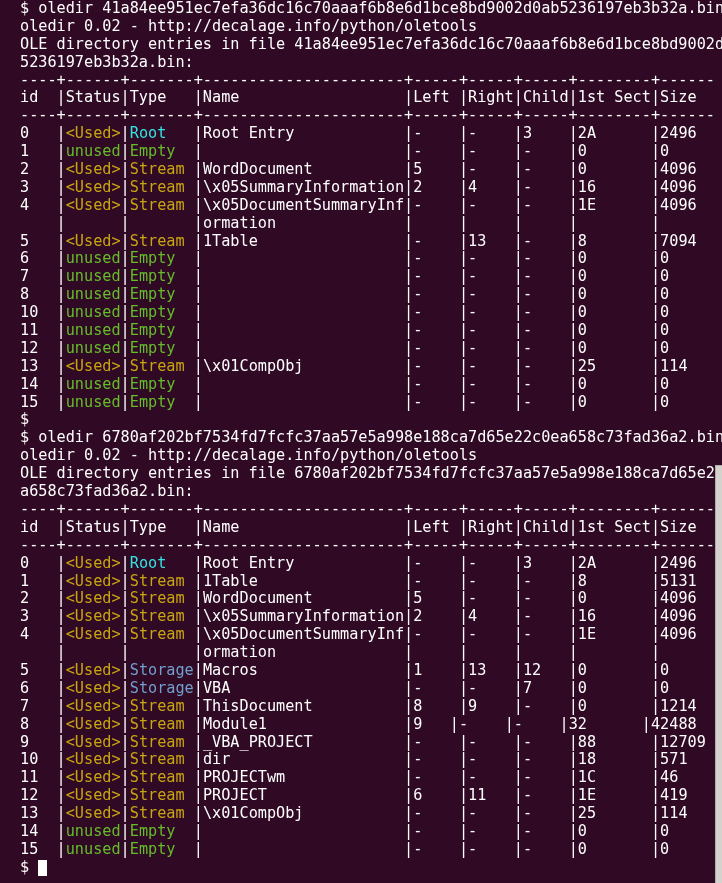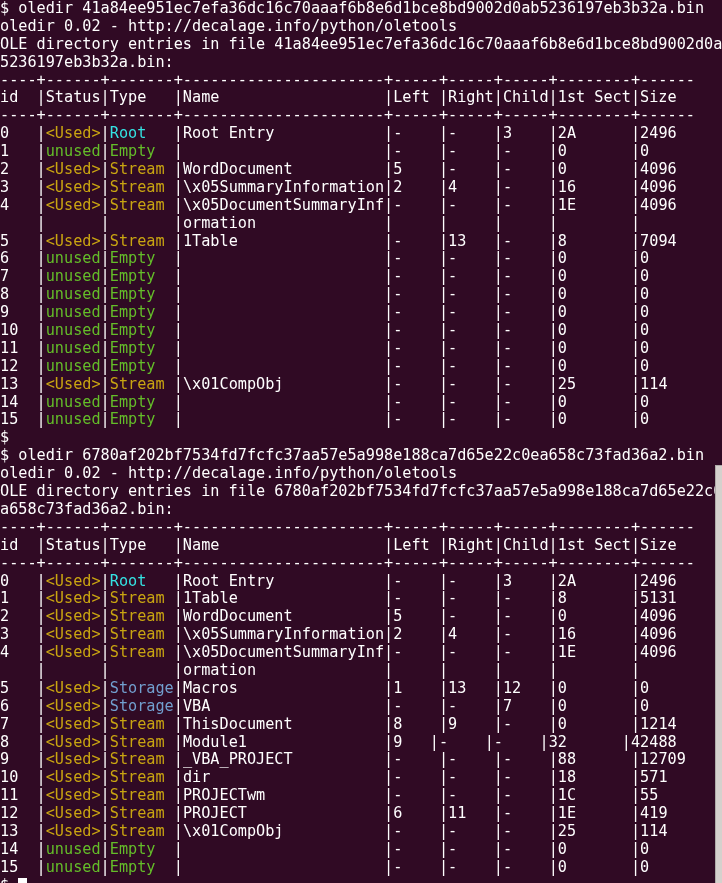--- a/index.html
+++ b/index.html
@@ -13,21 +13,21 @@
   .terminal {
     position: relative;
     width: 722px;
     height: 883px;
     overflow: hidden;
     background: var(--bg, #300a24);
     color: var(--fg, #ffffff);
     font-family: "DejaVu Sans Mono", "Liberation Mono", monospace;
     font-size: 15.2px;
     line-height: 17.9px;
-    padding-left: 0;
+    padding-left: 20px;
     box-sizing: border-box;
   }
   .line {
     white-space: pre;
     height: 17.9px;
   }
   .c-yellow { color: var(--yellow, #c9a511); }
   .c-green  { color: var(--green, #64bd29); margin-top: 18px; }
   .c-cyan   { color: var(--cyan, #34e2e2); margin-top: 40px; }
   .c-blue   { color: var(--blue, #729fcf); }
@@ -64,21 +64,20 @@
       <div class="line"><span>0   |</span><span class="c-yellow">&lt;Used&gt;</span><span>|</span><span class="c-cyan">Root   </span><span>|Root Entry            |-    |-    |3    |2A      |2496</span></div>
       <div class="line"><span>1   |</span><span class="c-green">unused</span><span>|</span><span class="c-green">Empty  </span><span>|                      |-    |-    |-    |0       |0</span></div>
       <div class="line"><span>2   |</span><span class="c-yellow">&lt;Used&gt;</span><span>|</span><span class="c-yellow">Stream </span><span>|WordDocument          |5    |-    |-    |0       |4096</span></div>
       <div class="line"><span>3   |</span><span class="c-yellow">&lt;Used&gt;</span><span>|</span><span class="c-yellow">Stream </span><span>|\x05SummaryInformation|2    |4    |-    |16      |4096</span></div>
       <div class="line"><span>4   |</span><span class="c-yellow">&lt;Used&gt;</span><span>|</span><span class="c-yellow">Stream </span><span>|\x05DocumentSummaryInf|-    |-    |-    |1E      |4096</span></div>
       <div class="line"><span>    |</span><span>      </span><span>|</span><span>       </span><span>|ormation              |     |     |     |        |</span></div>
       <div class="line"><span>5   |</span><span class="c-yellow">&lt;Used&gt;</span><span>|</span><span class="c-yellow">Stream </span><span>|1Table                |-    |13   |-    |8       |7094</span></div>
       <div class="line"><span>6   |</span><span class="c-green">unused</span><span>|</span><span class="c-green">Empty  </span><span>|                      |-    |-    |-    |0       |0</span></div>
       <div class="line"><span>7   |</span><span class="c-green">unused</span><span>|</span><span class="c-green">Empty  </span><span>|                      |-    |-    |-    |0       |0</span></div>
       <div class="line"><span>8   |</span><span class="c-green">unused</span><span>|</span><span class="c-green">Empty  </span><span>|                      |-    |-    |-    |0       |0</span></div>
-      <div class="line"><span>9   |</span><span class="c-green">unused</span><span>|</span><span class="c-green">Empty  </span><span>|                      |-    |-    |-    |0       |0</span></div>
       <div class="line"><span>10  |</span><span class="c-green">unused</span><span>|</span><span class="c-green">Empty  </span><span>|                      |-    |-    |-    |0       |0</span></div>
       <div class="line"><span>11  |</span><span class="c-green">unused</span><span>|</span><span class="c-green">Empty  </span><span>|                      |-    |-    |-    |0       |0</span></div>
       <div class="line"><span>12  |</span><span class="c-green">unused</span><span>|</span><span class="c-green">Empty  </span><span>|                      |-    |-    |-    |0       |0</span></div>
       <div class="line"><span>13  |</span><span class="c-yellow">&lt;Used&gt;</span><span>|</span><span class="c-yellow">Stream </span><span>|\x01CompObj           |-    |-    |-    |25      |114</span></div>
       <div class="line"><span>14  |</span><span class="c-green">unused</span><span>|</span><span class="c-green">Empty  </span><span>|                      |-    |-    |-    |0       |0</span></div>
       <div class="line"><span>15  |</span><span class="c-green">unused</span><span>|</span><span class="c-green">Empty  </span><span>|                      |-    |-    |-    |0       |0</span></div>
       <div class="line"><span>$</span></div>
       <div class="line"><span>$ oledir 6780af202bf7534fd7fcfc37aa57e5a998e188ca7d65e22c0ea658c73fad36a2.bin</span></div>
       <div class="line"><span>oledir 0.02 - http://decalage.info/python/oletools</span></div>
       <div class="line"><span>OLE directory entries in file 6780af202bf7534fd7fcfc37aa57e5a998e188ca7d65e22c0e</span></div>
@@ -91,21 +90,21 @@
       <div class="line"><span>2   |</span><span class="c-yellow">&lt;Used&gt;</span><span>|</span><span class="c-yellow">Stream </span><span>|WordDocument          |5    |-    |-    |0       |4096</span></div>
       <div class="line"><span>3   |</span><span class="c-yellow">&lt;Used&gt;</span><span>|</span><span class="c-yellow">Stream </span><span>|\x05SummaryInformation|2    |4    |-    |16      |4096</span></div>
       <div class="line"><span>4   |</span><span class="c-yellow">&lt;Used&gt;</span><span>|</span><span class="c-yellow">Stream </span><span>|\x05DocumentSummaryInf|-    |-    |-    |1E      |4096</span></div>
       <div class="line"><span>    |</span><span>      </span><span>|</span><span>       </span><span>|ormation              |     |     |     |        |</span></div>
       <div class="line"><span>5   |</span><span class="c-yellow">&lt;Used&gt;</span><span>|</span><span class="c-blue">Storage</span><span>|Macros                |1    |13   |12   |0       |0</span></div>
       <div class="line"><span>6   |</span><span class="c-yellow">&lt;Used&gt;</span><span>|</span><span class="c-blue">Storage</span><span>|VBA                   |-    |-    |7    |0       |0</span></div>
       <div class="line"><span>7   |</span><span class="c-yellow">&lt;Used&gt;</span><span>|</span><span class="c-yellow">Stream </span><span>|ThisDocument          |8    |9    |-    |0       |1214</span></div>
       <div class="line"><span>8   |</span><span class="c-yellow">&lt;Used&gt;</span><span>|</span><span class="c-yellow">Stream </span><span>|Module1               |9   |-    |-    |32      |42488</span></div>
       <div class="line"><span>9   |</span><span class="c-yellow">&lt;Used&gt;</span><span>|</span><span class="c-yellow">Stream </span><span>|_VBA_PROJECT          |-    |-    |-    |88      |12709</span></div>
       <div class="line"><span>10  |</span><span class="c-yellow">&lt;Used&gt;</span><span>|</span><span class="c-yellow">Stream </span><span>|dir                   |-    |-    |-    |18      |571</span></div>
-      <div class="line"><span>11  |</span><span class="c-yellow">&lt;Used&gt;</span><span>|</span><span class="c-yellow">Stream </span><span>|PROJECTwm             |-    |-    |-    |1C      |55</span></div>
+      <div class="line"><span>11  |</span><span class="c-yellow">&lt;Used&gt;</span><span>|</span><span class="c-yellow">Stream </span><span>|PROJECTwm             |-    |-    |-    |1C      |46</span></div>
       <div class="line"><span>12  |</span><span class="c-yellow">&lt;Used&gt;</span><span>|</span><span class="c-yellow">Stream </span><span>|PROJECT               |6    |11   |-    |1E      |419</span></div>
       <div class="line"><span>13  |</span><span class="c-yellow">&lt;Used&gt;</span><span>|</span><span class="c-yellow">Stream </span><span>|\x01CompObj           |-    |-    |-    |25      |114</span></div>
       <div class="line"><span>14  |</span><span class="c-green">unused</span><span>|</span><span class="c-green">Empty  </span><span>|                      |-    |-    |-    |0       |0</span></div>
       <div class="line"><span>15  |</span><span class="c-green">unused</span><span>|</span><span class="c-green">Empty  </span><span>|                      |-    |-    |-    |0       |0</span></div>
       <div class="line"><span>$ </span><span class="cursor"></span></div>
     </div>
   <div class="scrollbar-thumb"></div>
 </div>
 
 </body></html>

